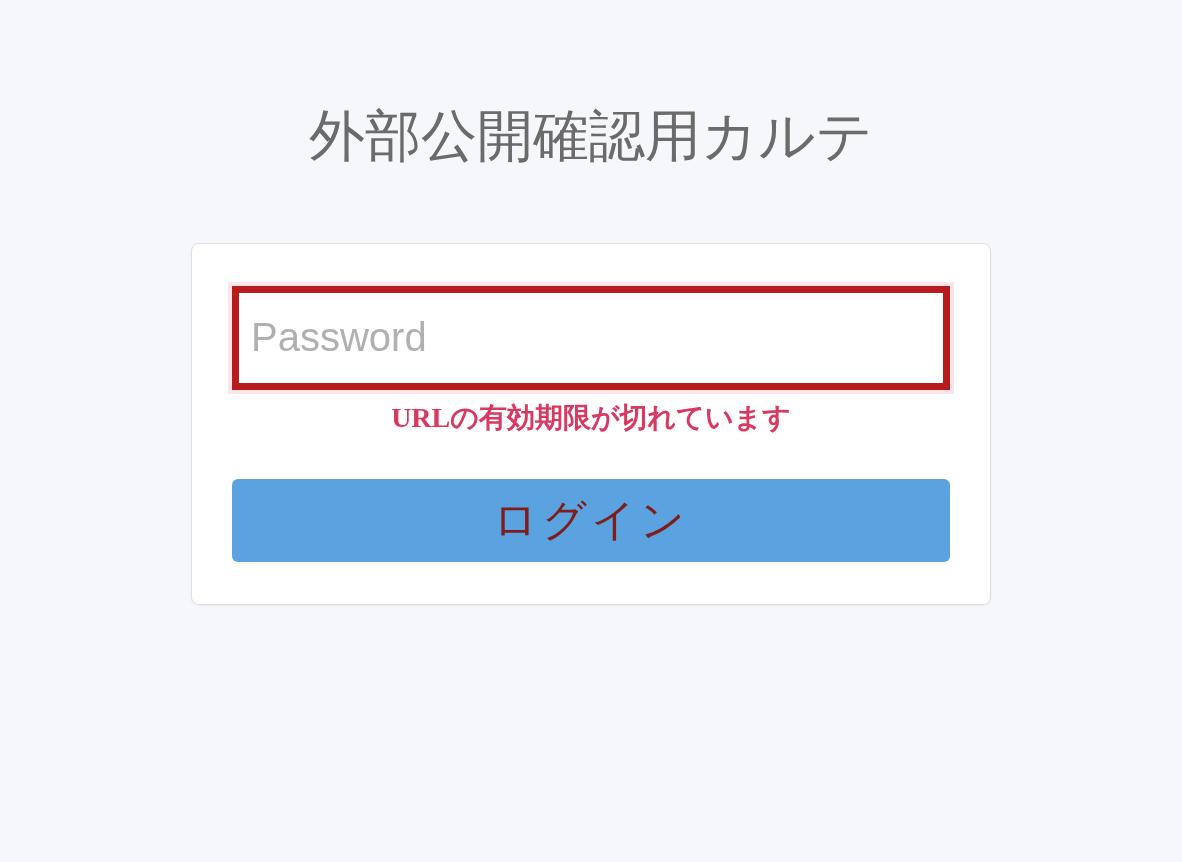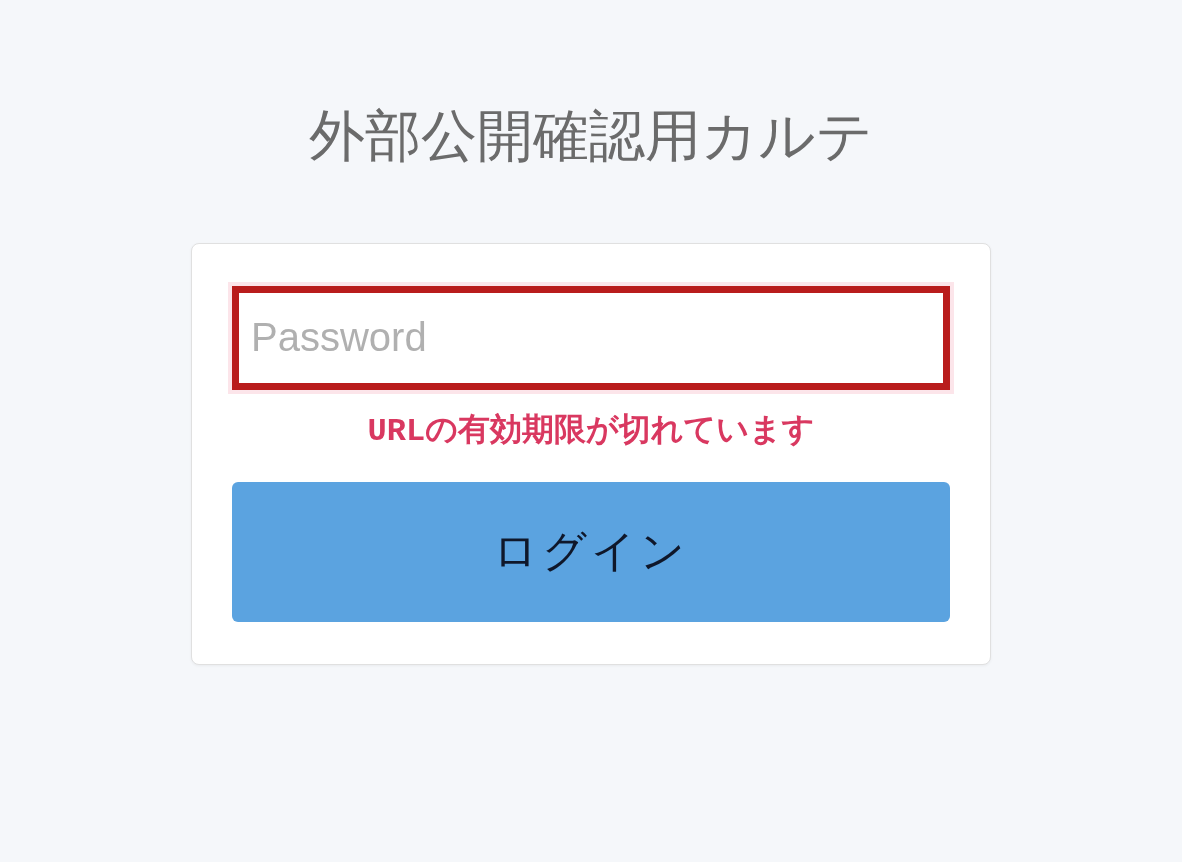--- a/index.html
+++ b/index.html
@@ -58,35 +58,35 @@
       box-shadow: 0 0 0 4px rgba(232, 82, 111, 0.15);
     }
     
     .password-input::placeholder {
       color: #b0b0b0;
       font-weight: 300;
     }
     
     .error-message {
       text-align: center;
-      margin-top: 18px;
-      font-family: Liberation Mono, monospace;
-      font-size: 32px;
+      margin-top: 9px;
+      font-family: Liberation Serif, serif;
+      font-size: 28px;
       font-weight: 600;
       color: #d93860;
     }
     
     .login-button {
       width: 100%;
-      height: 140px;
-      margin-top: 30px;
+      height: 83px;
+      margin-top: 42px;
       background-color: #5ba3e0;
       border: none;
       border-radius: 6px;
-      color: #0f172a;
+      color: #7f1d1d;
       font-size: 44px;
       font-weight: 400;
       cursor: pointer;
       font-family: inherit;
       letter-spacing: 4px;
     }
   </style>
 </head>
 <body>
 

